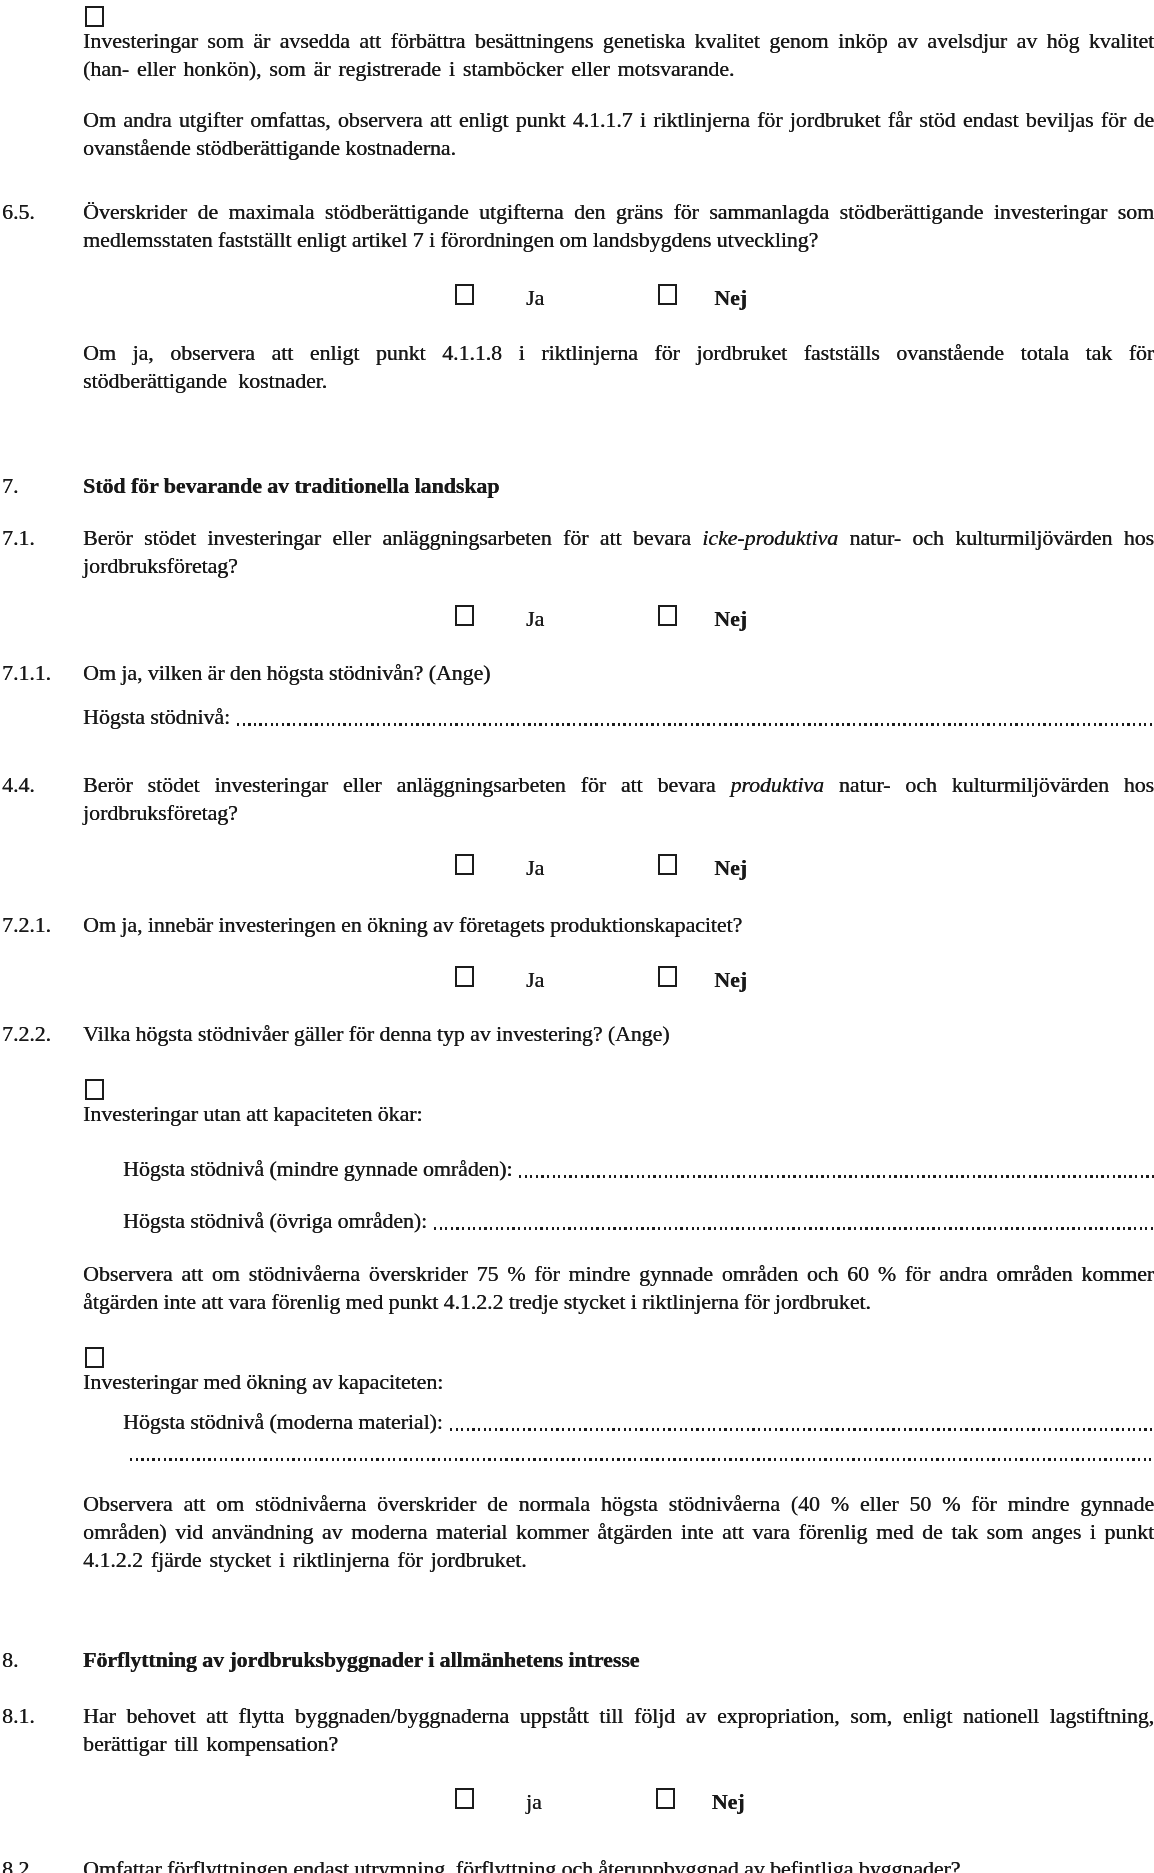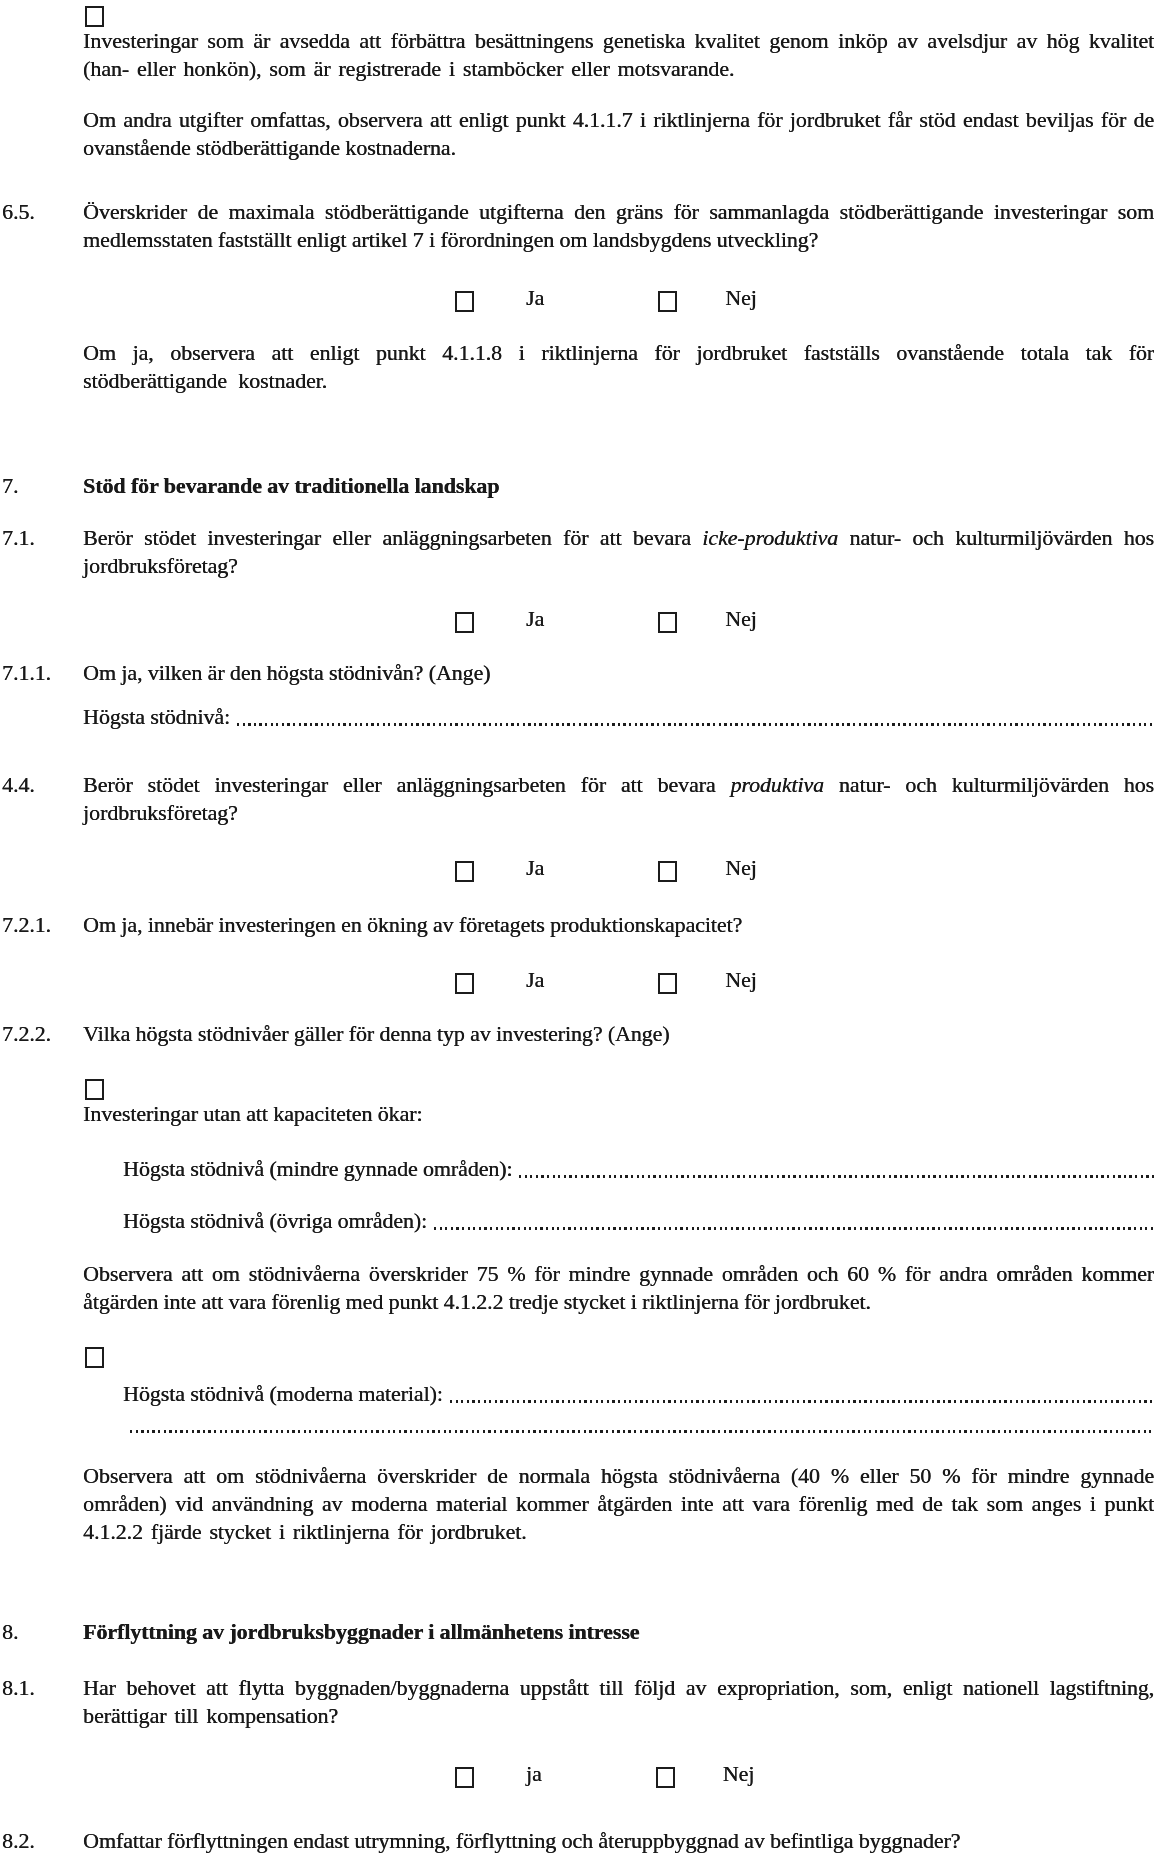--- a/index.html
+++ b/index.html
@@ -17,24 +17,24 @@
   .med{word-spacing:2.5px;}
   .wide{word-spacing:6px;}
   .b{font-weight:bold;}
   em{font-style:italic;}
   .bullet{display:flex;flex-direction:column;}
   .cb{
     display:inline-block;width:15px;height:17px;
     border:2px solid #1c1c1c;flex-shrink:0;background:#fff;
   }
   .bullet > .cb{margin-left:2px;margin-top:4px;margin-right:21px;}
-  .yn{display:flex;align-items:flex-end;margin-left:372px;height:28px;}
+  .yn{display:flex;align-items:flex-start;margin-left:372px;height:28px;}
   .yn .yn-l{margin-left:52px;}
   .yn .cb2{margin-left:114px;}
-  .yn .yn-l2{margin-left:48px;}
+  .yn .yn-l2{margin-left:37px;font-weight:bold;}
   .dotline{display:flex;}
   .dotline.ind{margin-left:40px;}
   .dl-label{white-space:nowrap;}
   .dots{
     flex:1;height:3px;align-self:flex-end;
     margin-left:7px;margin-bottom:5px;
     background:repeating-linear-gradient(90deg,#1c1c1c 0 2.3px,transparent 2.3px 5.6px);
   }
 </style>
 </head>
@@ -208,20 +208,21 @@
     <div class="content">
       <p class="just">Observera att om stödnivåerna överskrider 75 % för mindre gynnade områden och 60 % för andra områden kommer åtgärden inte att vara förenlig med punkt 4.1.2.2 tredje stycket i riktlinjerna för jordbruket.</p>
     </div>
   </div>
 
   <div class="row" style="margin-top:27px">
     <div class="num"></div>
     <div class="content">
       <div class="bullet">
         <span class="cb"></span>
+        <p>Investeringar med ökning av kapaciteten:</p>
       </div>
     </div>
   </div>
 
   <div class="row" style="margin-top:12px">
     <div class="num"></div>
     <div class="content">
       <div class="dotline ind">
         <span class="dl-label">Högsta stödnivå (moderna material):</span>
         <span class="dots"></span>

